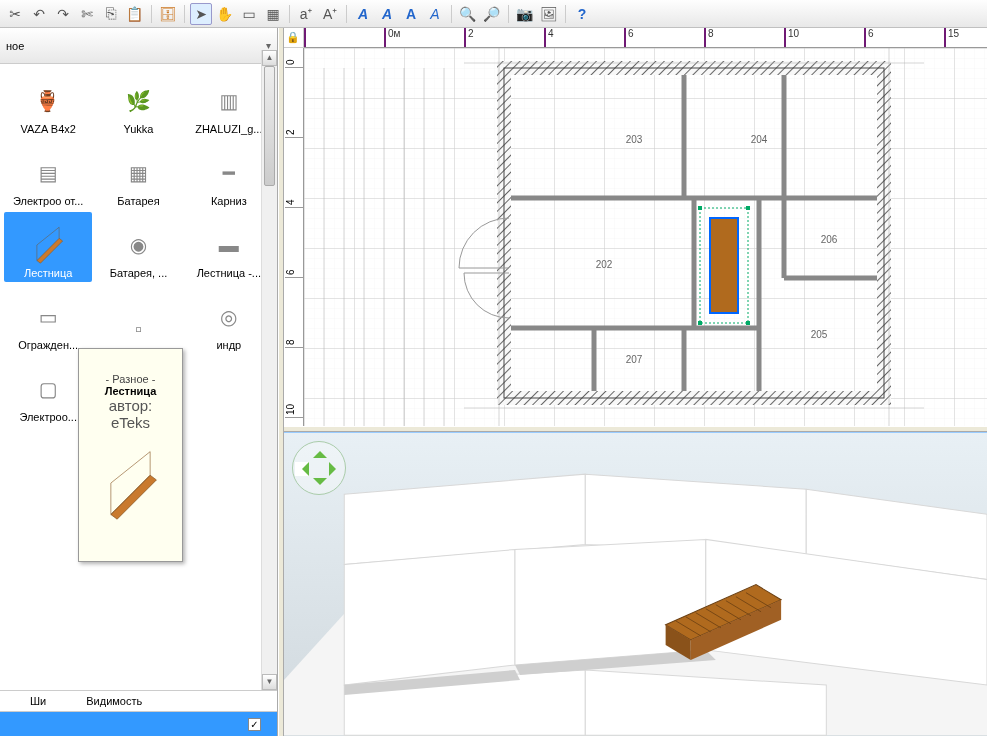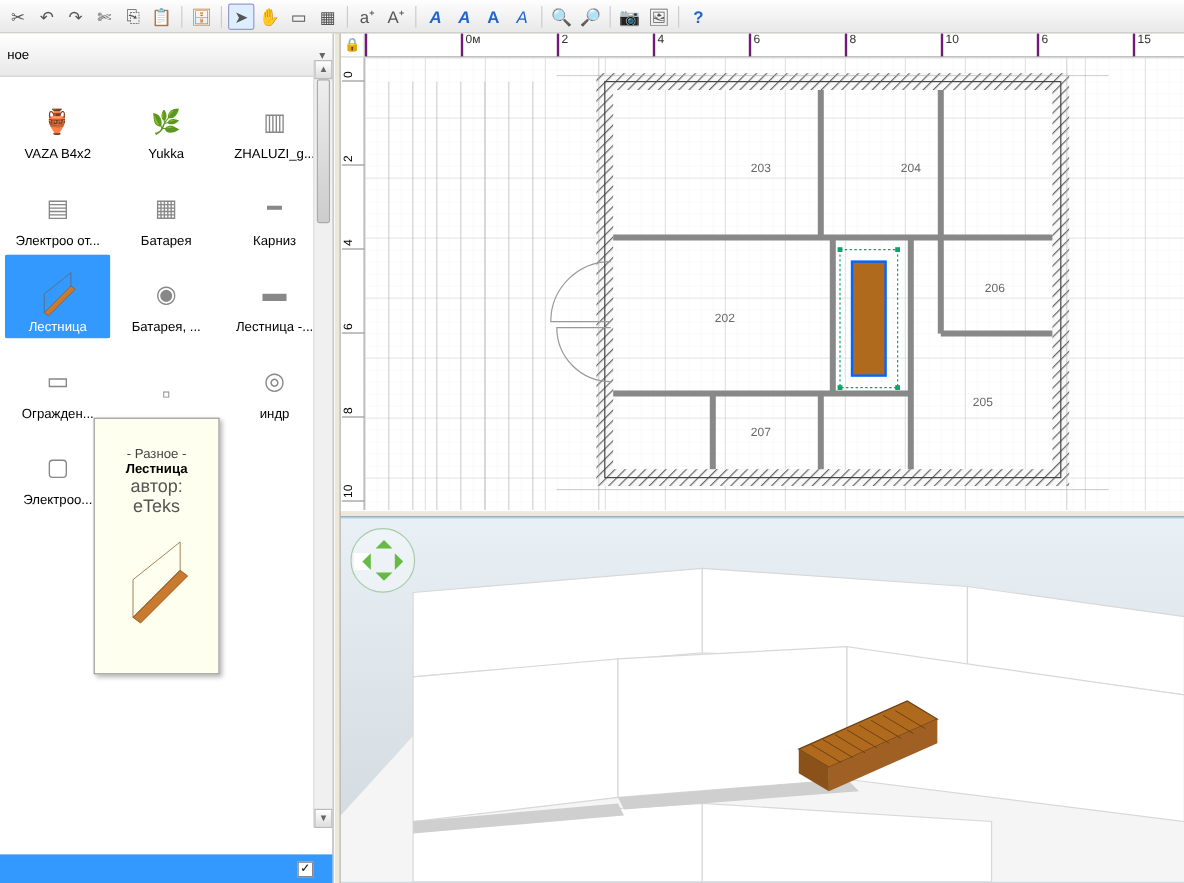--- a/index.html
+++ b/index.html
@@ -184,20 +184,24 @@
           <div class="cat-cell">
             <div class="cat-thumb">▢</div>
             <div class="cat-label">Электроо...</div>
           </div>
         </div>
     </div>
     <div class="catalog-scrollbar">
       <div class="scr-btn">▲</div>
       <div class="scr-thumb"></div>
       <div class="scr-btn" style="position:absolute;bottom:0;left:0;right:0;">▼</div>
+    </div>
+    <div class="prop-head">
+      <span>Ши</span>
+      <span>Видимость</span>
     </div>
     <div class="vis-row">
       <div class="vis-ck">✓</div>
     </div>
 
     <div class="tooltip">
       <div class="tt-cat">- Разное -</div>
       <div class="tt-name">Лестница</div>
       <div class="tt-auth">автор: eTeks</div>
       <div class="tt-img">

